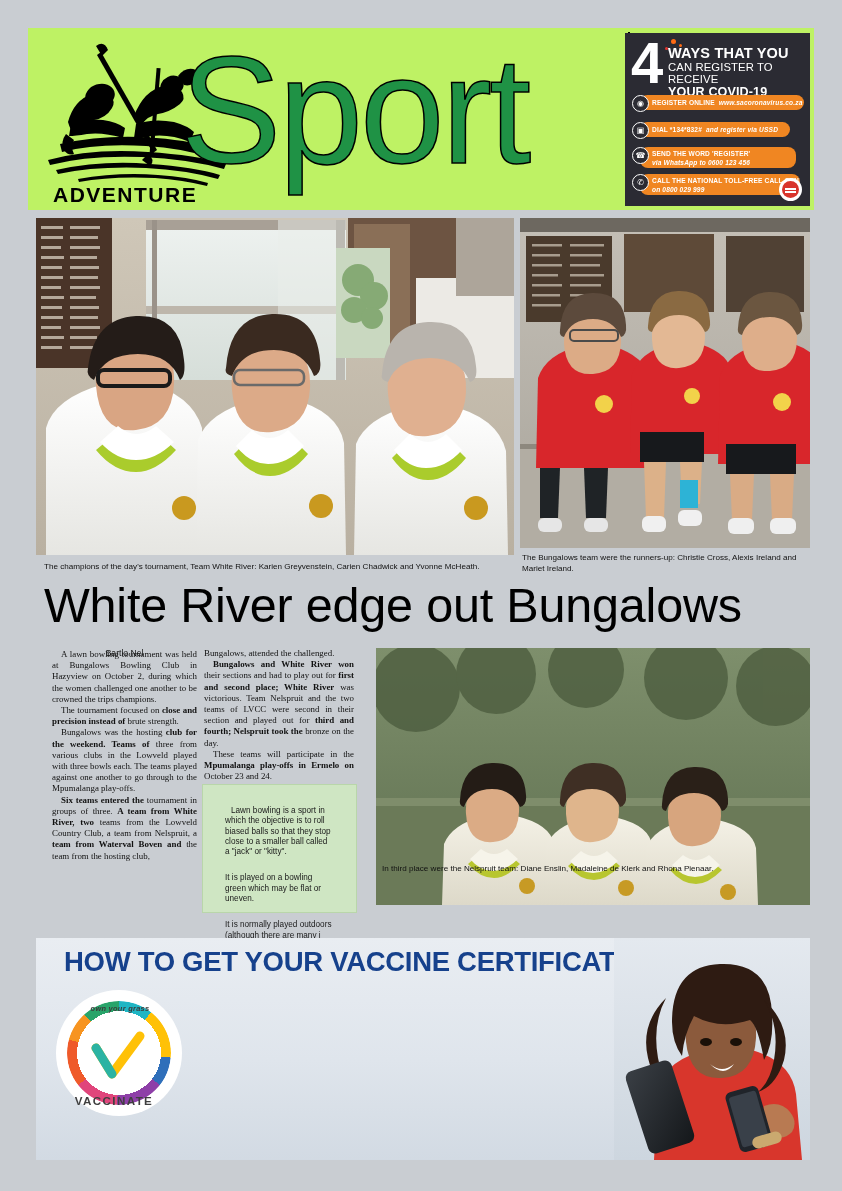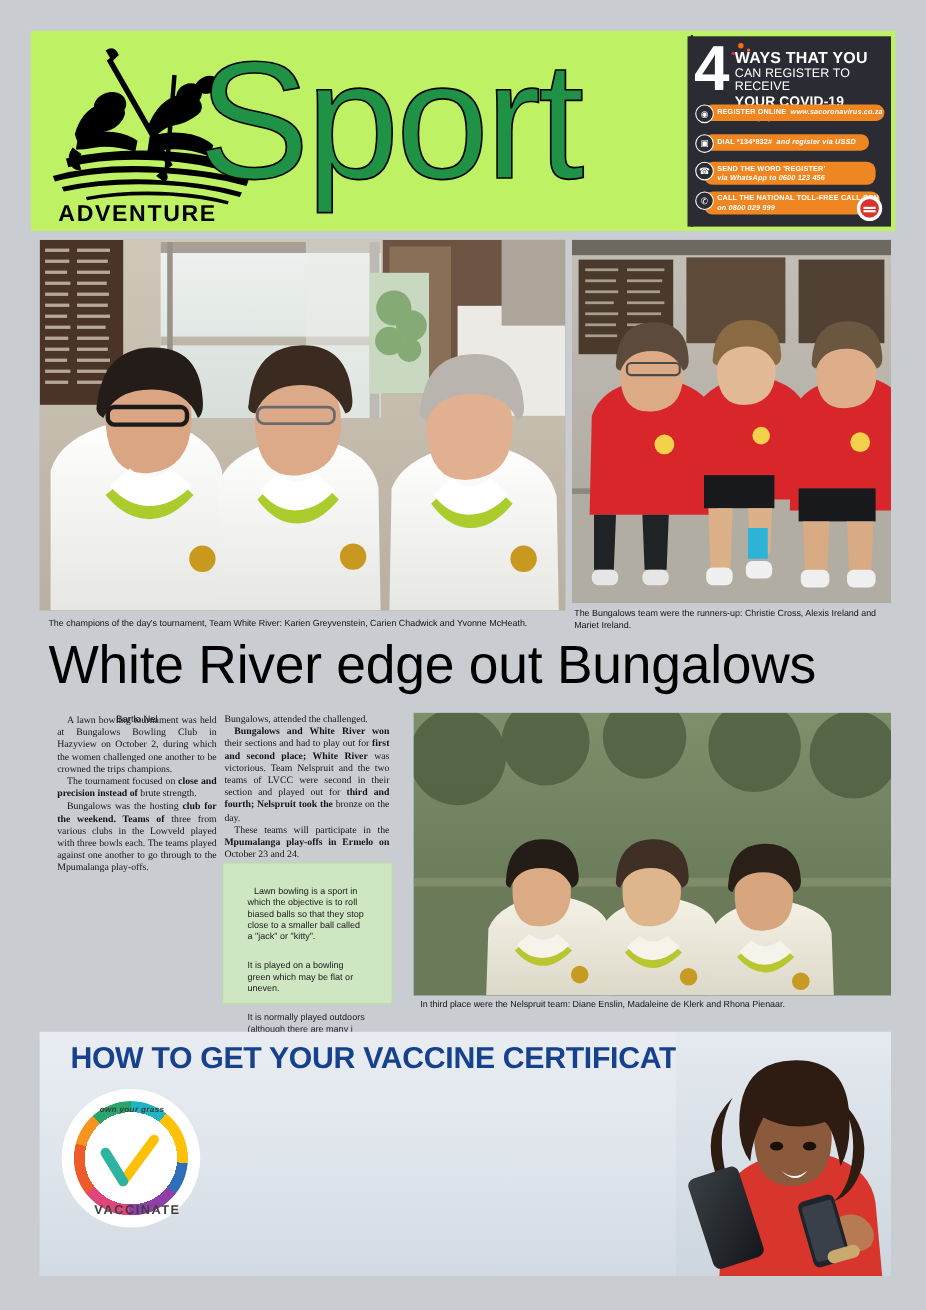--- a/index.html
+++ b/index.html
@@ -94,21 +94,21 @@
     position:absolute;left:520px;top:218px;width:290px;height:330px;
     overflow:hidden;background:#9aa2a8;
   }
   .cap{
     position:absolute;
     font-size:8.1px;color:#111;line-height:10.5px;
     font-family:"Liberation Sans", sans-serif;
   }
   .cap1{left:44px;top:562px;width:470px;}
   .cap2{left:522px;top:553px;width:280px;}
-  .cap3{left:382px;top:908px;width:425px;}
+  .cap3{left:382px;top:864px;width:425px;}
 
   
   .headline{
     position:absolute;left:44px;top:580px;width:770px;
     font-family:"Liberation Sans Narrow","Liberation Sans",sans-serif;
     font-weight:400;font-size:49px;line-height:50px;color:#000;
     letter-spacing:-0.2px;
     transform:scaleX(0.99);transform-origin:left top;
     white-space:nowrap;
   }
@@ -175,21 +175,21 @@
   }
   .vac-check{
     position:absolute;left:34px;top:40px;width:56px;height:52px;
   }
   .vac-top-txt{
     position:absolute;left:30px;top:14px;width:68px;text-align:center;
     font-size:7.4px;font-weight:700;color:#3a3a3a;
     font-style:italic;letter-spacing:.3px;
   }
   .vac-bot-txt{
-    position:absolute;left:20px;bottom:9px;width:98px;text-align:center;
+    position:absolute;left:9px;bottom:9px;width:98px;text-align:center;
     font-size:11.6px;font-weight:700;color:#3f3f3f;letter-spacing:1.4px;
   }
 
   .person-photo{
     position:absolute;right:0;top:0;width:196px;height:222px;overflow:hidden;
   }
   .phone-shape{
     position:absolute;right:126px;bottom:10px;width:48px;height:86px;
     background:linear-gradient(135deg,#3a3f45,#14171a);
     border-radius:7px;transform:rotate(-18deg);
@@ -460,20 +460,21 @@
   <div class="cap cap2">The Bungalows team were the runners-up: Christie Cross, Alexis Ireland and Mariet Ireland.</div>
 
   <div class="headline">White River edge out Bungalows</div>
 
   <div class="byline">Bartlo Nel</div>
 
   <div class="col col1">
     <p>A lawn bowling tournament was held at Bungalows Bowling Club in Hazyview on October 2, during which the women challenged one another to be crowned the trips champions.</p>
     <p>The tournament focused on <b>close and precision instead of</b> brute strength.</p>
     <p>Bungalows was the hosting <b>club for the weekend. Teams of</b> three from various clubs in the Lowveld played with three bowls each. The teams played against one another to go through to the Mpumalanga play-offs.</p>
+    <p><b>Six teams entered the</b> tournament in groups of three. <b>A team from White River, two</b> teams from the Lowveld Country Club, a team from Nelspruit, a <b>team from Waterval Boven and</b> the team from the hosting club,</p>
   </div>
 
   <div class="col col2">
     <p style="text-indent:0">Bungalows, attended the challenged.</p>
     <p><b>Bungalows and White River won</b> their sections and had to play out for <b>first and second place; White River</b> was victorious. Team Nelspruit and the two teams of LVCC were second in their section and played out for <b>third and fourth; Nelspruit took the</b> bronze on the day.</p>
     <p>These teams will participate in the <b>Mpumalanga play-offs in Ermelo on</b> October 23 and 24.</p>
   </div>
 
   <div class="greenbox">
     <p style="text-indent:6px">Lawn bowling is a sport in which the objective is to roll biased balls so that they stop close to a smaller ball called a "jack" or "kitty".</p>

